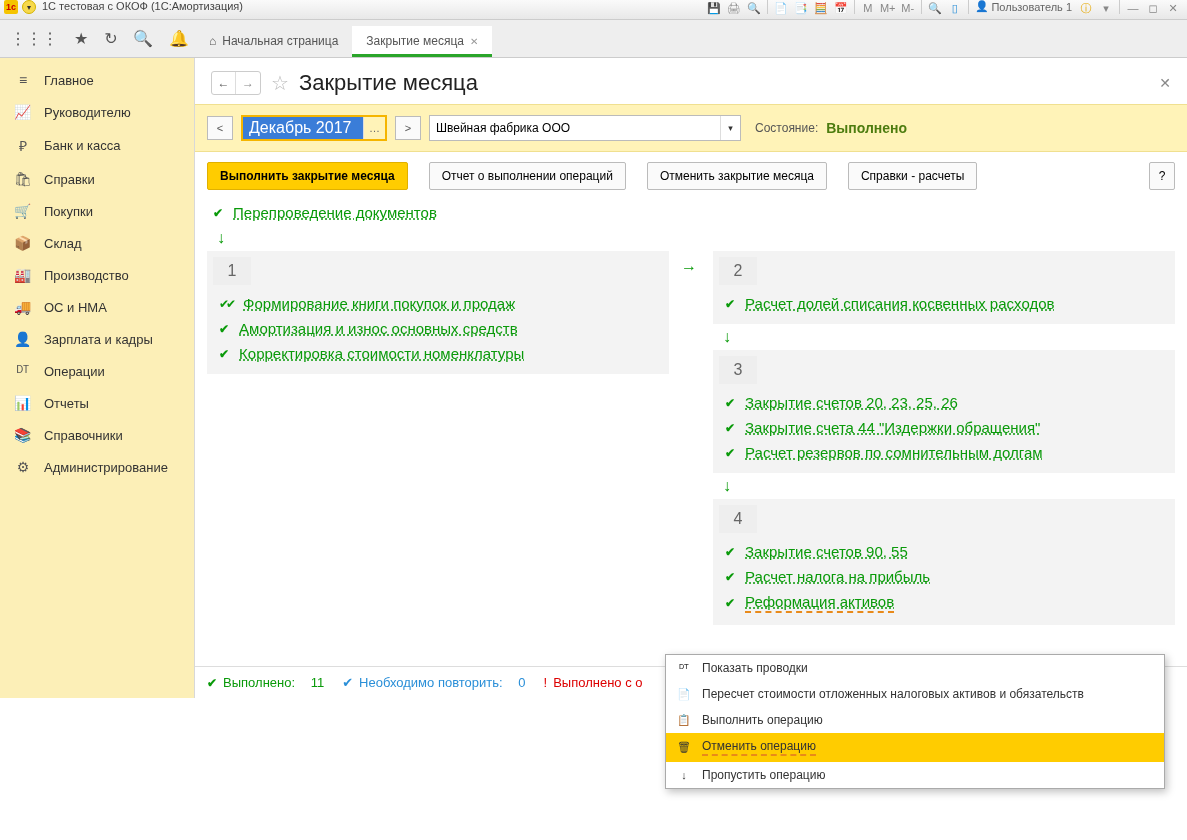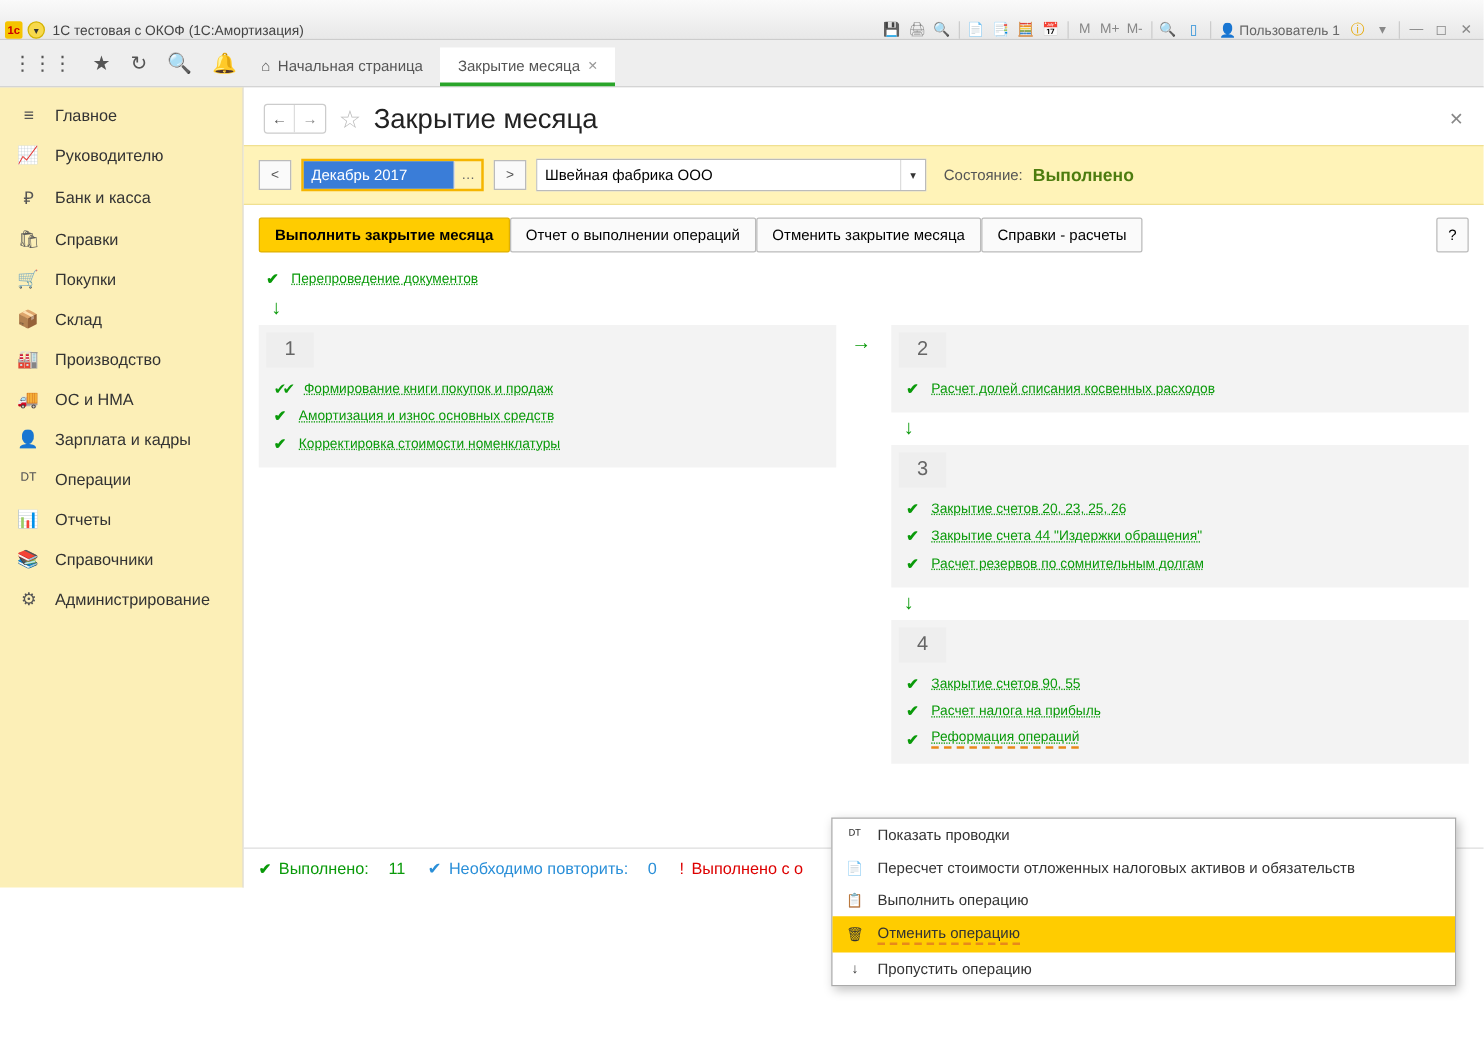--- a/index.html
+++ b/index.html
@@ -1,18 +1,18 @@
 <!DOCTYPE html>
 <html><head>
 <meta charset="utf-8">
 <style>
 * { box-sizing: border-box; margin: 0; padding: 0; font-family: Arial, sans-serif; }
 body { background: #fff; width: 1187px; height: 840px; overflow: hidden; font-size: 12px; color: #333; }
 
-.titlebar { height: 32px; background: linear-gradient(#fafafa,#e8e8e8); border-bottom: 1px solid #ccc; display: flex; align-items: flex-end; padding: 0 4px; }
+.titlebar { height: 20px; background: linear-gradient(#fafafa,#e8e8e8); border-bottom: 1px solid #ccc; display: flex; align-items: flex-start; padding: 0 4px; }
 .titlebar .icon1c { width: 14px; height: 14px; background: #f5c400; color: #c00; font-size: 9px; font-weight: bold; display: flex; align-items: center; justify-content: center; border-radius: 2px; margin-right: 4px;}
 .titlebar .dd { width: 14px; height: 14px; background: #f7d94c; border-radius: 50%; display: flex; align-items: center; justify-content: center; font-size: 8px; margin-right: 6px; border:1px solid #d4b300;}
 .titlebar .ttl { flex: 0 0 auto; color: #444; font-size: 11px;}
 .titlebar .spacer { flex: 1; }
 .titlebar .tbtn { width: 18px; height: 16px; display: inline-flex; align-items: center; justify-content: center; color: #888; font-size: 11px; margin: 0 1px; cursor: default;}
 .titlebar .usr { color: #666; font-size: 11px; margin: 0 4px; display: flex; align-items: center; gap: 2px;}
 .titlebar .sep { width: 1px; height: 14px; background: #ccc; margin: 0 3px;}
 
 .toolbar2 { height: 38px; background: #eee; border-bottom: 1px solid #ccc; display: flex; align-items: center;}
 .toolbar2 .lefticons { width: 195px; display: flex; align-items: center; justify-content: flex-start; padding-left: 10px; gap: 16px;}
@@ -33,36 +33,36 @@
 .navbtns { display: flex; border: 1px solid #ccc; border-radius: 3px;}
 .navbtns div { width: 24px; height: 22px; display: flex; align-items: center; justify-content: center; color: #888; font-size: 12px;}
 .navbtns div:first-child { border-right: 1px solid #ddd; color: #555;}
 .star { font-size: 20px; color: #bbb;}
 .maintitle { font-size: 22px; font-weight: 500; color: #222;}
 .xclose { margin-left: auto; font-size: 14px; color: #888;}
 
 .filterbar { background: #fff3b8; padding: 10px 12px; display: flex; align-items: center; gap: 8px; border-top: 1px solid #f0e090; border-bottom: 1px solid #f0e090;}
 .sqbtn { width: 26px; height: 24px; border: 1px solid #bbb; background: #fafafa; display: flex; align-items: center; justify-content: center; font-size: 11px; color: #555; cursor: pointer;}
 .periodwrap { display: flex; border: 2px solid #f5b500; height: 26px; align-items: stretch;}
-.periodwrap input { border: none; background: #fff; padding: 0 6px; width: 120px; font-size: 12px; color: #2244cc;}
+.periodwrap input { border: none; background: #fff; padding: 0 6px; width: 120px; font-size: 16px; color: #2244cc;}
 .periodwrap input::selection { background: #3a7dd8; color: #fff;}
 .periodwrap .ell { width: 22px; border-left: 1px solid #ddd; display: flex; align-items: center; justify-content: center; font-size: 11px; color: #666;}
 .orgwrap { display: flex; border: 1px solid #bbb; height: 26px; align-items: stretch; background: #fff;}
 .orgwrap input { border: none; padding: 0 6px; width: 290px; font-size: 12px;}
 .orgwrap .dd2 { width: 20px; border-left: 1px solid #ddd; display: flex; align-items: center; justify-content: center; font-size: 9px;}
 .status-lbl { color: #555; margin-left: 6px;}
 .status-val { color: #4d7c0f; font-weight: bold; font-size: 14px;}
 
-.actionbar { padding: 10px 12px; display: flex; gap: 0; align-items: center;}
+.actionbar { padding: 10px 12px; display: flex; gap: 21px; align-items: center;}
 .btn { border: 1px solid #bbb; background: #fafafa; padding: 6px 12px; font-size: 12px; cursor: pointer; border-radius: 2px;}
 .btn.primary { background: #ffcc00; border-color: #e0b000; font-weight: bold;}
 .btn.sq { width: 26px; padding: 6px 0; text-align: center;}
 
 .content { flex: 1; padding: 0 12px 8px; overflow: hidden; position: relative;}
-.oplink { color: #0a9a0a; text-decoration: underline dotted; border-bottom: none; font-size: 11px;}
+.oplink { color: #0a9a0a; text-decoration: underline dotted; border-bottom: none; font-size: 15px;}
 .oprow { display: flex; align-items: center; gap: 10px; padding: 4px 6px;}
 .chk { color: #0a9a0a; font-size: 12px; font-weight: bold;}
 .dchk { color: #0a9a0a; font-size: 12px; letter-spacing: -3px;}
 .arrowdown { color: #0a9a0a; font-size: 16px; margin: 4px 0 4px 10px;}
 .arrowright { color: #0a9a0a; font-size: 16px;}
 .blocks { display: flex; gap: 12px; }
 .col { flex: 1; }
 .blkhdr { background: #eee; width: 38px; height: 28px; display: flex; align-items: center; justify-content: center; font-size: 16px; color: #666; margin-bottom: 6px;}
 .block { background: #f3f3f3; padding: 6px 6px 8px; margin-bottom: 2px;}
 .midarrow { display: flex; align-items: flex-start; padding-top: 6px; width: 20px;}
@@ -286,21 +286,21 @@
             <div class="oprow">
                 <span class="chk">✔</span>
                 <a class="oplink">Закрытие счетов 90, 55</a>
               </div>
             <div class="oprow">
                 <span class="chk">✔</span>
                 <a class="oplink">Расчет налога на прибыль</a>
               </div>
             <div class="oprow">
                 <span class="chk">✔</span>
-                <a class="oplink dashunder">Реформация операций</a>
+                <a class="oplink dashunder">Реформация активов</a>
               </div>
           </div>
         </div>
       </div>
     </div>
 
     <div class="statusbar">
       <div class="sb-item sb-done"><span class="chk">✔</span><span>Выполнено:</span>&nbsp;<span>11</span></div>
       <div class="sb-item sb-repeat"><span>✔</span><span>Необходимо повторить:</span>&nbsp;<span>0</span></div>
       <div class="sb-item sb-err">

